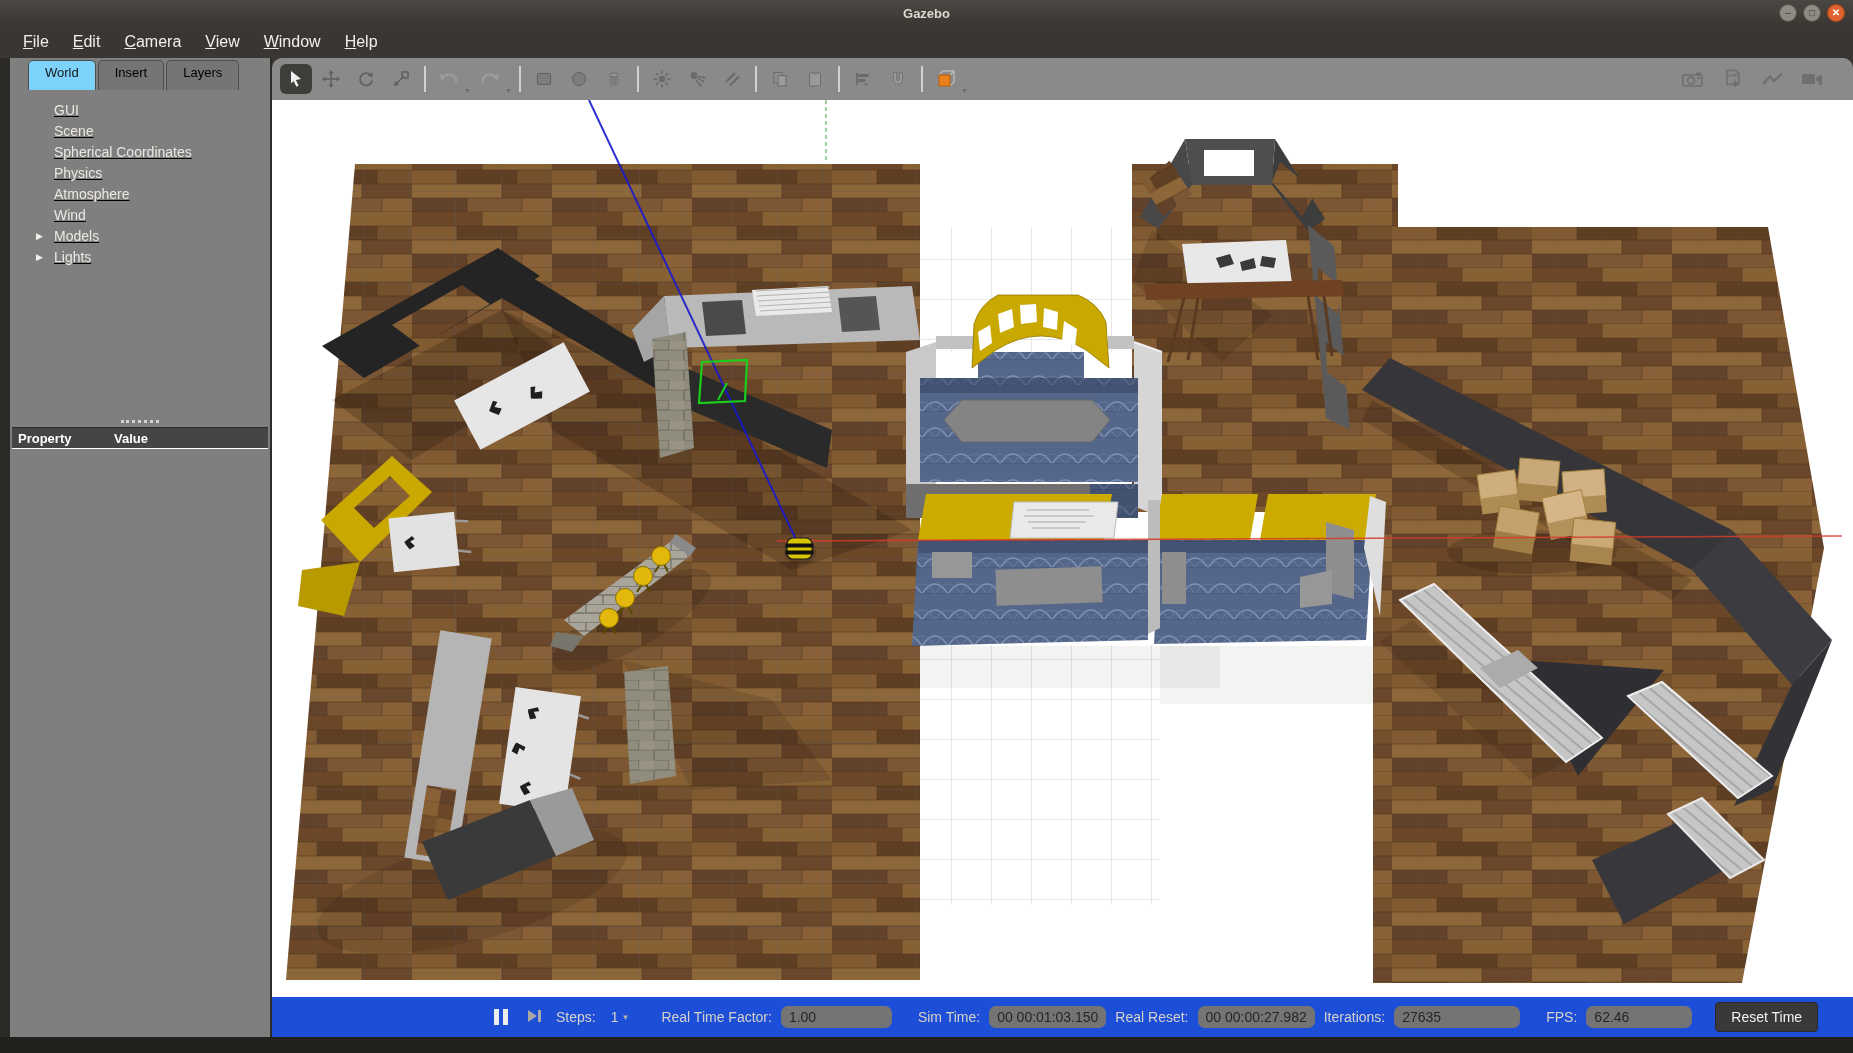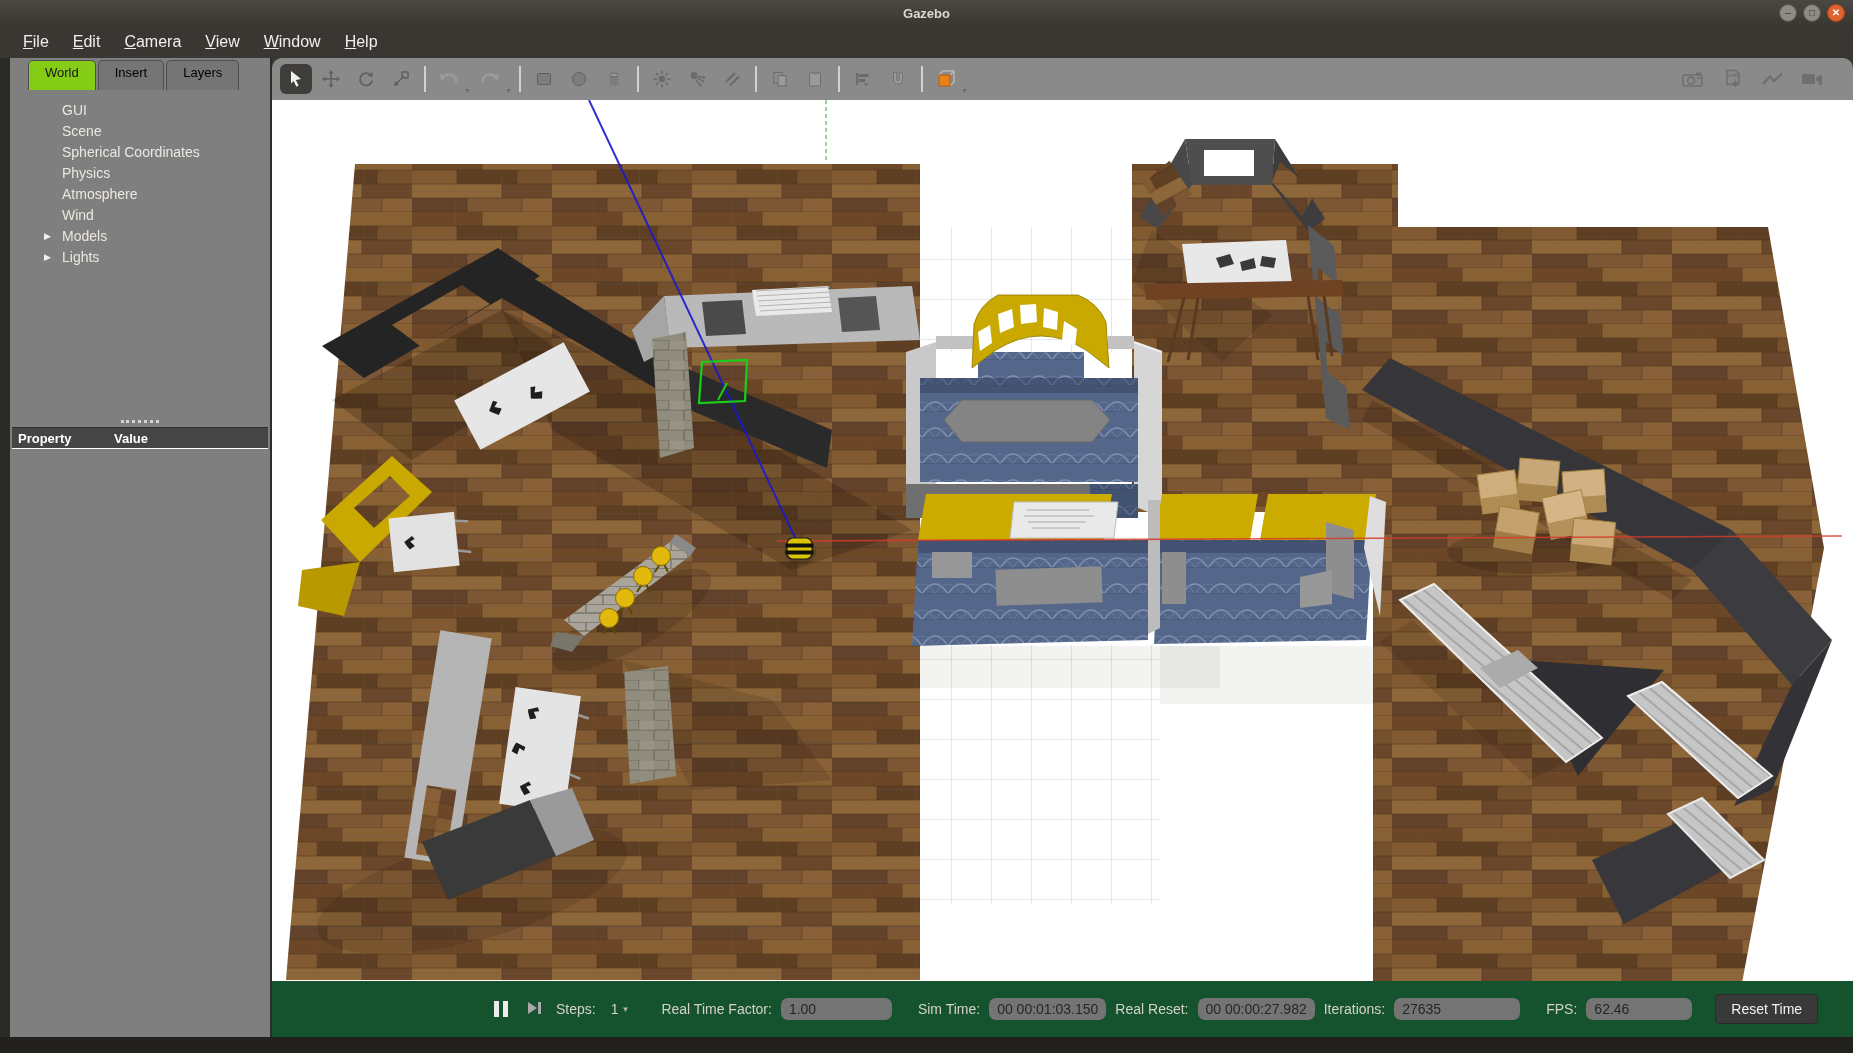--- a/index.html
+++ b/index.html
@@ -15,22 +15,22 @@
   .menubar{height:32px;background:#3a3733;display:flex;align-items:center;padding-left:12px;gap:2px;}
   .menu-item{color:#f1efec;font-size:16px;padding:4px 11px;}
   .menu-item::first-letter{text-decoration:underline;}
   
   .main{display:flex;height:979px;}
   .left-edge{width:10px;background:#2c2a27;}
   .sidebar{width:260px;background:#7f7f7f;border-right:2px solid #2e2c29;display:flex;flex-direction:column;}
   .tabs{display:flex;gap:2px;padding:2px 2px 0 18px;height:30px;}
   .tab{font-size:13px;padding:4px 16px 3px;border:1px solid #4e4e4e;border-bottom:none;
     border-radius:5px 5px 0 0;background:#757575;color:#000000;}
-  .tab.active{background:#84cc16;color:#151515;}
-  .tree{margin:10px 0 0 12px;}
+  .tab.active{background:#7dd3fc;color:#151515;}
+  .tree{margin:10px 0 0 4px;text-decoration:underline;}
   .tree-item{color:#ece8e1;font-size:14px;height:21px;line-height:21px;padding-left:40px;position:relative;}
   .tree-item .arrow{position:absolute;left:22px;top:0;font-size:9px;color:#f5f2ec;}
   .splitter-dots{width:38px;border-top:3px dotted #d4d4d4;margin:152px auto 4px auto;}
   .prop-header{height:20px;background:#454545;border-top:1px solid #2e2e2e;border-bottom:1px solid #ffffff;
     margin:0 2px;display:flex;align-items:center;}
   .prop-header .col{color:#ffffff;font-size:13px;font-weight:bold;}
   .prop-header .col.p{padding-left:6px;width:96px;}
   
   .content{flex:1;display:flex;flex-direction:column;background:#3a3733;min-width:0;}
   .toolbar{height:42px;background:#8a8a8a;border-radius:10px 10px 0 0;display:flex;align-items:center;
@@ -38,21 +38,21 @@
   .tbtn{width:32px;height:30px;background:transparent;border:none;padding:1px;display:flex;
     align-items:center;justify-content:center;}
   .tbtn.selected{background:#3f3e3b;border-radius:6px;}
   .tsep{width:2px;height:26px;background:#f0f0f0;opacity:.7;margin:0 4px;}
   .caret{font-size:7px;color:#6a6a6a;align-self:flex-end;margin:0 0 6px -4px;}
   .toolbar .right-group{margin-left:auto;display:flex;gap:8px;margin-right:14px;}
   
   .viewport{flex:1;position:relative;background:#ffffff;overflow:hidden;}
   .viewport svg.scene{position:absolute;inset:0;}
   
-  .statusbar{height:56px;background:#14532d;display:flex;align-items:center;gap:9px;padding-left:218px;
+  .statusbar{height:40px;background:#1d4ed8;display:flex;align-items:center;gap:9px;padding-left:218px;
     font-size:14px;color:#d6d1ca;}
   .sb-label{white-space:nowrap;}
   .sb-box{background:#747474;color:#262626;border-radius:7px;padding:3px 8px;font-size:14px;white-space:nowrap;}
   .pause-btn{display:flex;gap:4px;background:none;border:none;padding:0 4px;}
   .pause-btn i{display:block;width:5px;height:16px;background:#ececec;}
   .step-btn{background:none;border:none;padding:0 4px;}
   .steps-value{background:none;border:none;color:#d6d1ca;font-size:14px;display:flex;align-items:center;gap:3px;}
   .steps-value .dd{font-size:8px;color:#b9b4ad;}
   .reset-btn{margin-left:14px;background:#393939;color:#f4f2ef;border:1px solid #2a2a2a;border-radius:4px;
     font-size:14px;padding:6px 15px;}

